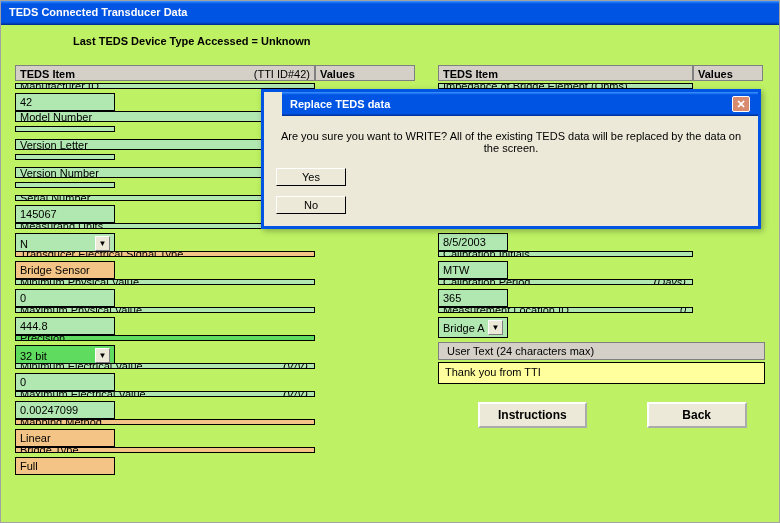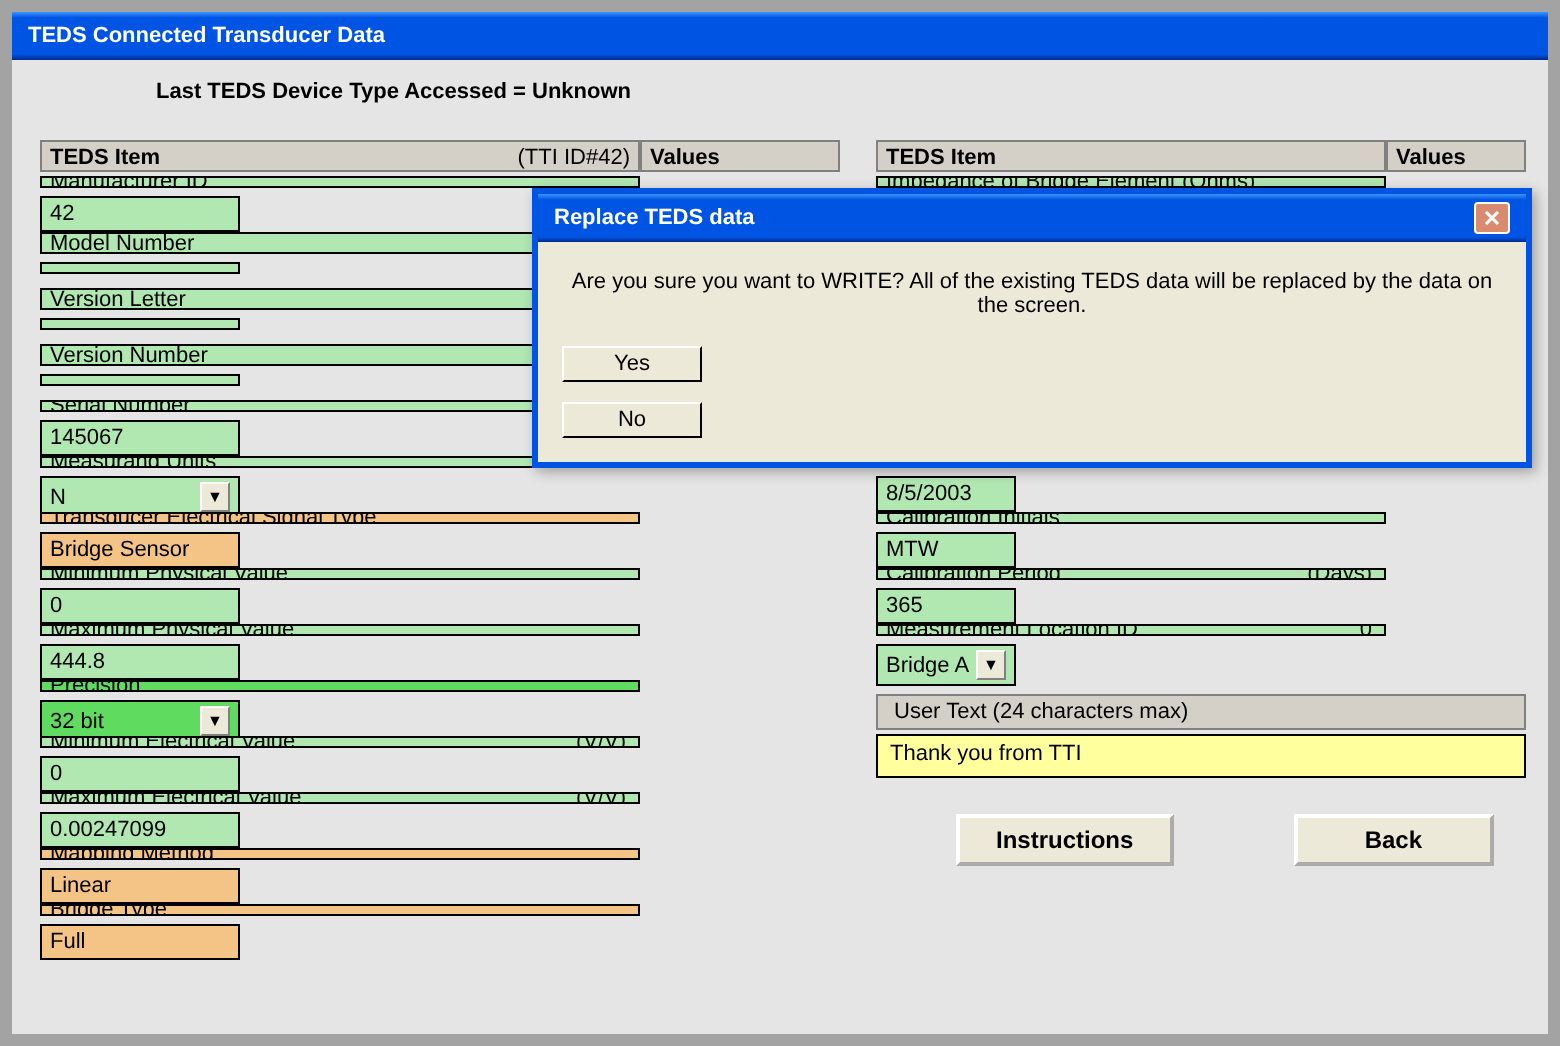--- a/index.html
+++ b/index.html
@@ -1,18 +1,18 @@
 <!DOCTYPE html>
 <html><head>
 <meta charset="utf-8">
 <style>
 * { box-sizing: border-box; margin: 0; padding: 0; font-family: "Microsoft Sans Serif", Tahoma, sans-serif; font-size: 11px; }
 body { background: #fff; width: 780px; height: 523px; overflow: hidden; position: relative; }
 
-.window { width: 780px; height: 523px; border: 6px solid #a3a3a3; background: #e5e5e5; position: relative; }
+.window { width: 780px; height: 523px; border: 1px solid #a3a3a3; background: #bef264; position: relative; }
 .titlebar { height: 24px; background: linear-gradient(to bottom, #3d95ff 0%, #0054e3 12%, #0054e3 88%, #00298a 100%); color: #fff; padding: 4px 8px; font-weight: bold; font-size: 12px; }
 
 .content { padding: 10px 14px; position: relative; }
 
 .header-line { text-align: left; padding-left: 58px; font-weight: bold; margin-bottom: 18px; }
 
 .columns { display: flex; gap: 18px; }
 .col { }
 .col-left { width: 405px; }
 .col-right { flex: 1; }
@@ -20,41 +20,41 @@
 .col-header { display: flex; margin-bottom: 2px; }
 .hdr-item { background: #d4d0c8; border: 1px solid #808080; padding: 1px 4px; font-weight: bold; height: 16px; line-height: 14px; justify-content: space-between; }
 .tti-id { font-weight: normal; padding-left: 100px;}
 
 .row { display: flex; gap: 4px; margin-bottom: 7px; align-items: stretch; height: 21px; flex-direction: column; }
 .field-label { border: 1px solid #000; padding: 2px 4px; display: flex; align-items: center; white-space: nowrap; overflow: hidden; }
 .field-value { border: 1px solid #000; padding: 2px 4px; display: flex; align-items: center; background: #b1e7b1; }
 .green { background: #b1e7b1; }
 .orange { background: #f4c486; }
 .bright-green { background: #5fdc5f; }
-.label-suffix { margin-left: auto; padding-right: 2px; }
+.label-suffix { margin-left: auto; padding-right: 2px; font-style: italic; }
 
 .col-left .field-label { width: 300px; }
 .col-left .field-value { width: 100px; }
 .col-right .field-label { width: 255px; }
 .col-right .field-value { width: 70px; }
 
 .dropdown { display: flex; align-items: center; justify-content: space-between; }
 .dd-btn { width: 15px; height: 15px; background: #ece9d8; border: 1px solid #808080; border-top-color: #fff; border-left-color: #fff; display: flex; align-items: center; justify-content: center; font-size: 8px; cursor: pointer; }
 
 .today-btn { background: #ece9d8; border: 1px solid #808080; border-top-color: #fff; border-left-color: #fff; padding: 1px 4px; font-size: 10px; cursor: pointer; margin-left: auto; }
 
 .user-text-hdr { background: #d4d0c8; border: 1px solid #808080; padding: 2px 8px; margin-bottom: 2px; }
 .user-text-val { background: #ffff9e; border: 1px solid #000; padding: 3px 6px; height: 22px; }
 
 .bottom-buttons { display: flex; gap: 60px; margin-top: 18px; padding-left: 40px; }
 .btn { background: #ece9d8; border: 2px outset #fff; padding: 4px 18px; font-weight: bold; font-size: 12px; cursor: pointer; min-width: 100px; }
 
 
 .modal { position: absolute; left: 260px; top: 88px; width: 500px; border: 3px solid #0054e3; background: #ece9d8; box-shadow: 2px 2px 6px rgba(0,0,0,0.3); z-index: 10; }
-.modal-title { height: 24px; background: linear-gradient(to bottom, #3d95ff 0%, #0054e3 12%, #0054e3 90%, #00298a 100%); color: #fff; padding: 4px 8px; font-weight: bold; display: flex; justify-content: space-between; align-items: center; }
+.modal-title { height: 24px; background: linear-gradient(to bottom, #3d95ff 0%, #0054e3 12%, #0054e3 90%, #00298a 100%); color: #fff; padding: 4px 8px; font-weight: bold; display: flex; justify-content: space-between; align-items: center; margin-left: 18px; }
 .modal-close { width: 18px; height: 16px; background: #d88b6f; border: 1px solid #fff; color: #fff; display: flex; align-items: center; justify-content: center; font-size: 10px; cursor: pointer; border-radius: 2px; }
 .modal-body { padding: 14px 12px 12px 12px; text-align: center; }
 .modal-msg { margin-bottom: 14px; font-size: 11px; }
 .modal-btns { display: flex; gap: 10px; justify-content: center; flex-direction: column; }
 .modal-btn { background: #ece9d8; border: 1px solid #000; border-top-color:#fff; border-left-color:#fff; padding: 2px 0; width: 70px; cursor: pointer; }
 </style>
 </head>
 <body>
 
 <div class="window">

